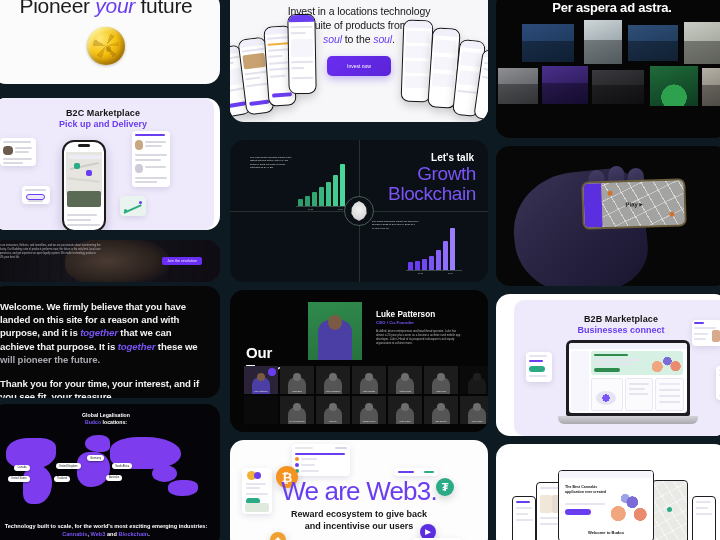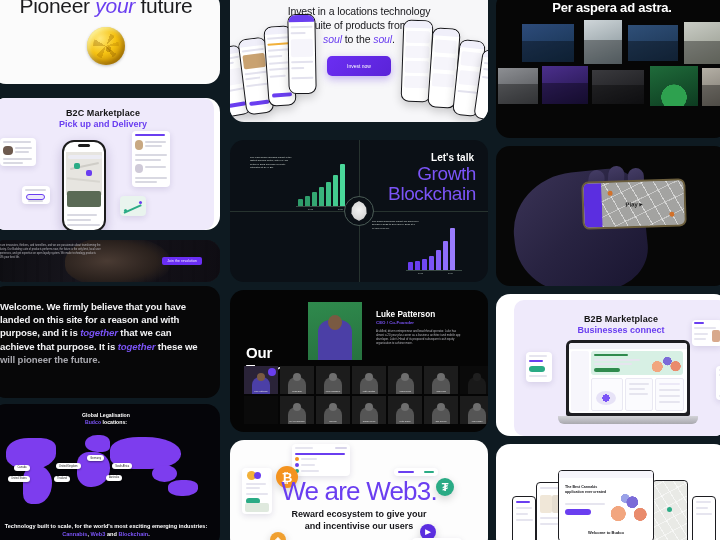--- a/index.html
+++ b/index.html
@@ -352,20 +352,21 @@
   <div class="card dark" id="c-kbd">
     <div class="kbd-bg"></div>
     <div class="hand"></div>
     <div class="para">We are innovators, thinkers, and tunnellers, and we are passionate about transforming the industry. Our Budding suite of products performs now, the future is the only limit, local user experiences, and get expertise on open loyalty system. We make technology products 100% your best life.</div>
     <div class="cta">Join the revolution</div>
   </div>
 
   <div class="card dark" id="c-welcome">
     <div class="body">
       <div><span>Welcome. We firmly believe that you have landed on this site for a reason and with purpose, and it is </span><span class="pur">together</span><span> that we can achieve that purpose. It is </span><span class="pur">together</span><span> these we </span><span class="dim">will pioneer the future.</span></div>
+      <div class="p2">Thank you for your time, your interest, and if you see fit, your treasure.</div>
     </div>
   </div>
 
   <div class="card" id="c-map">
     <div class="cap-top"><span>Global Legalisation</span><br><span class="pur">Budco</span><span> locations:</span></div>
 
     <div class="worldmap">
       <div class="land" style="left:2%;  top:8%;  width:24%; height:40%; border-radius:45% 30% 50% 40%;"></div>
       <div class="land" style="left:10%; top:44%; width:14%; height:48%; border-radius:40% 50% 60% 30%;"></div>
       <div class="land" style="left:40%; top:4%;  width:12%; height:22%; border-radius:50% 40% 30% 50%;"></div>
@@ -617,21 +618,21 @@
     <div class="token tok-eth" style="left:40px; top:92px; width:16px; height:16px; font-size:9px;">◈</div>
     <div class="token" style="left:190px; top:84px; width:16px; height:16px; background:#5b2ee0; font-size:7px;">▶</div>
 
     <div class="mock" style="left:182px; top:98px; width:50px; height:14px;">
       
       
       
     </div>
 
     <div class="big">We are Web3.</div>
-    <div class="sub"><span>Reward ecosystem to give your</span><br><span>and incentivise our users</span></div>
+    <div class="sub"><span>Reward ecosystem to give back</span><br><span>and incentivise our users</span></div>
   </div>
 
   <div class="card dark" id="c-aspera">
     <div class="title">Per aspera ad astra.</div>
     <div class="photogrid">
       <div class="ph-item" style="left:18px;  top:0px;  width:52px; height:38px; background:linear-gradient(160deg,#2d4b7a,#16324f);">
           <div class="crowd"></div>
         </div>
       <div class="ph-item" style="left:80px;  top:-4px; width:38px; height:44px; background:linear-gradient(160deg,#cfd6d9,#7c8a90);">
           <div class="crowd"></div>

